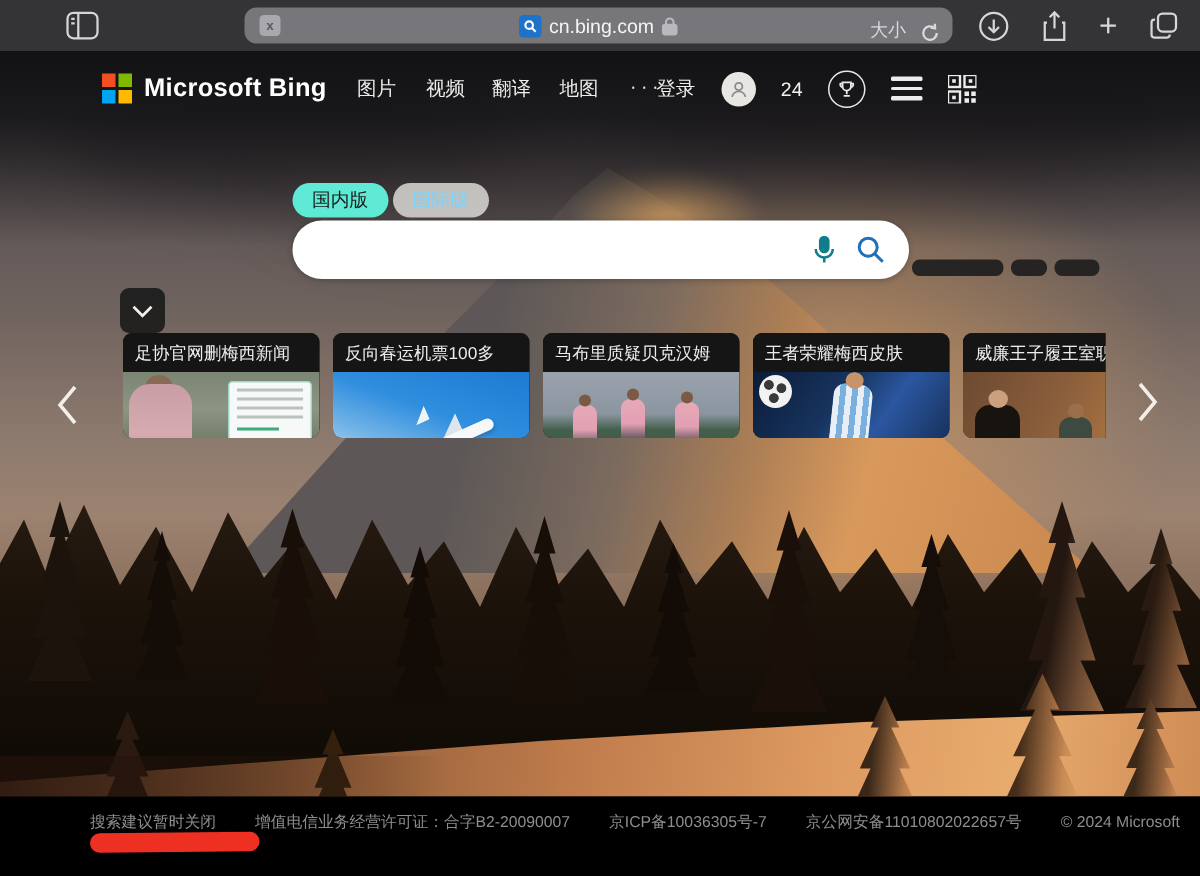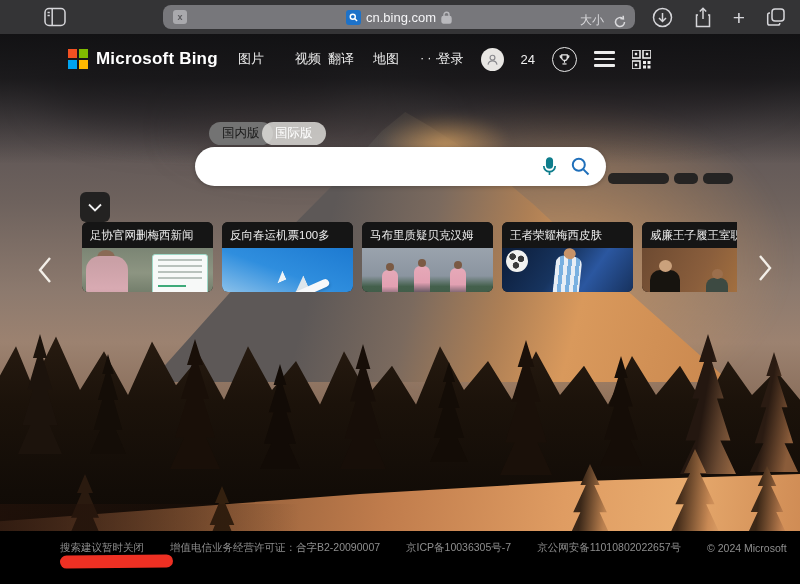--- a/index.html
+++ b/index.html
@@ -59,22 +59,22 @@
   .signin-label { font-size:13px; color:#f0f0f0; }
   .avatar { width:23px; height:23px; border-radius:50%; background:#e8e6e3; display:flex; align-items:center; justify-content:center; }
   .points { font-size:13px; color:#f0f0f0; }
   .rewards { width:25px; height:25px; border-radius:50%; border:1.5px solid #e8e8e8; display:flex; align-items:center; justify-content:center; }
   .hamburger { display:flex; flex-direction:column; gap:4px; }
   .hamburger span { display:block; width:21px; height:2.5px; background:#ececec; border-radius:1px; }
 
   
   .pill { position:absolute; height:23px; border-radius:12px; font-size:12.5px; display:flex;
     align-items:center; padding:0 13px; z-index:20; cursor:pointer; }
-  .pill-domestic { left:209px; top:122px; background:#737373; color:#1a1a1a; }
-  .pill-intl { left:262px; top:122px; background:rgba(225,223,220,.82); color:#ffffff; }
+  .pill-domestic { left:195px; top:122px; background:#5eead4; color:#1a1a1a; }
+  .pill-intl { left:262px; top:122px; background:rgba(225,223,220,.82); color:#7dd3fc; }
   .search-box { position:absolute; left:195px; top:147px; width:411px; height:39px; background:#fff;
     border-radius:20px; z-index:20; display:flex; align-items:center; box-shadow:0 1px 4px rgba(0,0,0,.25); }
   .search-input { flex:1; border:none; outline:none; background:transparent; font-size:15px; padding:0 0 0 18px;
     color:#222; font-family:inherit; }
   .search-icons { display:flex; align-items:center; gap:14px; padding-right:16px; }
   .dark-chip { position:absolute; background:rgba(30,30,30,.92); border-radius:5px; height:11px; z-index:20; }
 
   
   .collapse-btn { position:absolute; left:80px; top:192px; width:30px; height:30px; background:rgba(28,28,28,.92);
     border-radius:6px; z-index:20; display:flex; align-items:center; justify-content:center; cursor:pointer; }
@@ -234,21 +234,21 @@
     <div class="ms-logo">
       <span class="ms-squares">
         <i style="background:#f25022;"></i>
           <i style="background:#7fba00;"></i>
         <i style="background:#00a4ef;"></i>
           <i style="background:#ffb900;"></i>
       </span>
       <span class="logo-text">Microsoft Bing</span>
     </div>
     <span class="nav-item" style="left:238px;">图片</span>
-    <span class="nav-item" style="left:295px;">视频</span>
+    <span class="nav-item" style="left:284px;">视频</span>
     <span class="nav-item" style="left:328px;">翻译</span>
     <span class="nav-item" style="left:373px;">地图</span>
     <span class="nav-item" style="left:420px;letter-spacing:3px;">···</span>
 
     <div class="hdr-right">
       <span class="signin-label">登录</span>
       <span class="avatar">
         <svg width="13" height="13" viewBox="0 0 14 14" fill="none" stroke="#8a8a8e" stroke-width="1.3">
           <circle cx="7" cy="5" r="2.6"></circle>
             <path d="M2.2 12.5 a4.9 4.9 0 0 1 9.6 0"></path>

